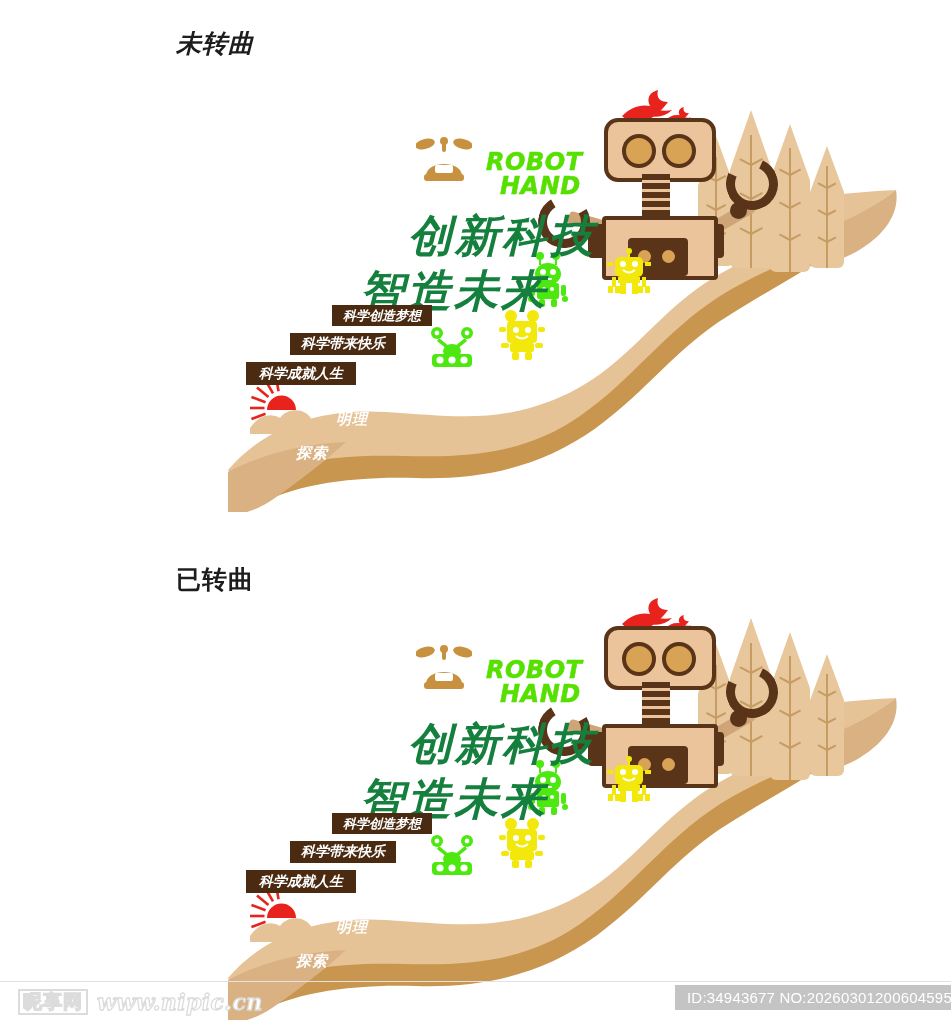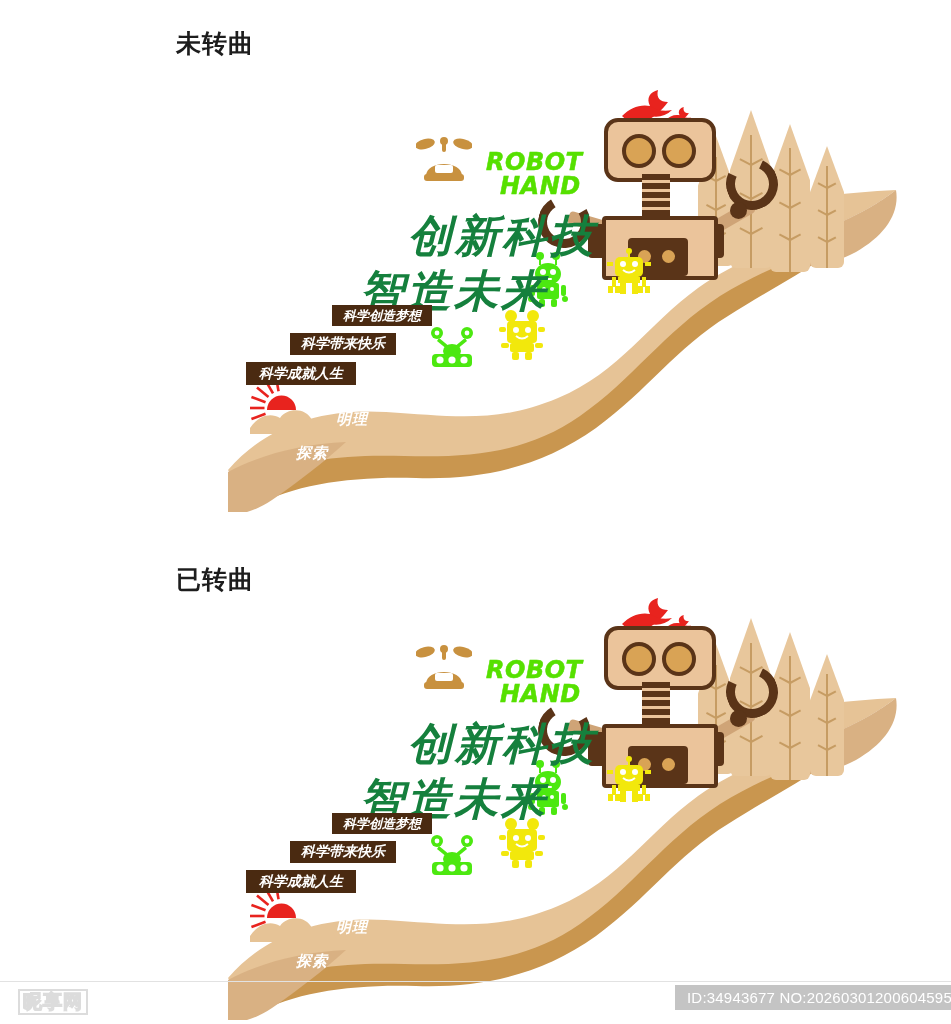--- a/index.html
+++ b/index.html
@@ -123,21 +123,21 @@
     font-family:"Liberation Sans","DejaVu Sans",sans-serif;
     font-size:15px;letter-spacing:0.2px;
     padding:4px 12px;white-space:nowrap;
   }
 </style>
 </head>
 <body>
 
 <div class="page">
 
-  <div class="section-label" style="left:176px;top:27px;">未转曲</div>
+  <div class="section-label" style="left:176px;top:27px;font-style:italic;">未转曲</div>
 
   <div class="artwork" id="art1" style="left:228px;top:72px;">
       <svg width="720" height="440" viewBox="0 0 720 440" style="position:absolute;left:0;top:0;">
         <path d="M 470 148 C 530 132, 590 122, 668 118 C 640 140, 600 158, 556 172 C 520 184, 486 192, 452 198 Z" fill="#E6C396"></path>
         <path d="M 0 398 C 40 352, 96 336, 158 340 C 224 344, 268 352, 330 326 C 392 300, 420 252, 470 216 C 512 186, 560 170, 640 150 C 600 186, 556 206, 508 232 C 452 262, 418 306, 366 344 C 306 388, 250 396, 182 394 C 118 392, 56 400, 16 424 Z" fill="#E6C396"></path>
         <path d="M 8 420 C 54 388, 112 382, 176 384 C 246 386, 300 380, 352 344 C 404 308, 436 260, 492 224 C 534 198, 578 182, 628 164 C 584 196, 544 216, 500 244 C 448 276, 420 318, 368 356 C 312 396, 252 408, 188 406 C 126 404, 66 412, 28 434 Z" fill="#C9964F"></path>
         <path d="M 0 400 C 34 382, 74 372, 118 370 C 96 390, 70 410, 44 428 C 26 440, 10 444, 0 440 Z" fill="#D9B183"></path>
         <path d="M 556 172 C 596 158, 634 144, 668 118 C 672 142, 656 164, 628 180 C 606 192, 580 196, 556 194 Z" fill="#D9B183"></path>
       </svg>
       <div style="position:absolute;left:470px;top:20px;width:200px;height:200px;">
@@ -553,17 +553,18 @@
       <div class="tag" style="left:18px;top:290px;width:110px;height:23px;font-size:14px;">科学成就人生</div>
       <div class="ribbon-word" style="left:148px;top:307px;font-size:15px;">求真</div>
       <div class="ribbon-word" style="left:108px;top:338px;font-size:15px;">明理</div>
       <div class="ribbon-word" style="left:68px;top:372px;font-size:15px;">探索</div>
     </div>
 
   <div class="footer-rule" style="top:981px;"></div>
 
   <div class="watermark" style="left:18px;top:989px;">
     <span class="wm-box">昵享网</span>
+    <span class="wm-url">www.nipic.cn</span>
   </div>
 
   <div class="idbadge" style="left:675px;top:985px;">ID:34943677 NO:20260301200604595105</div>
 
 </div>
 
 </body></html>

